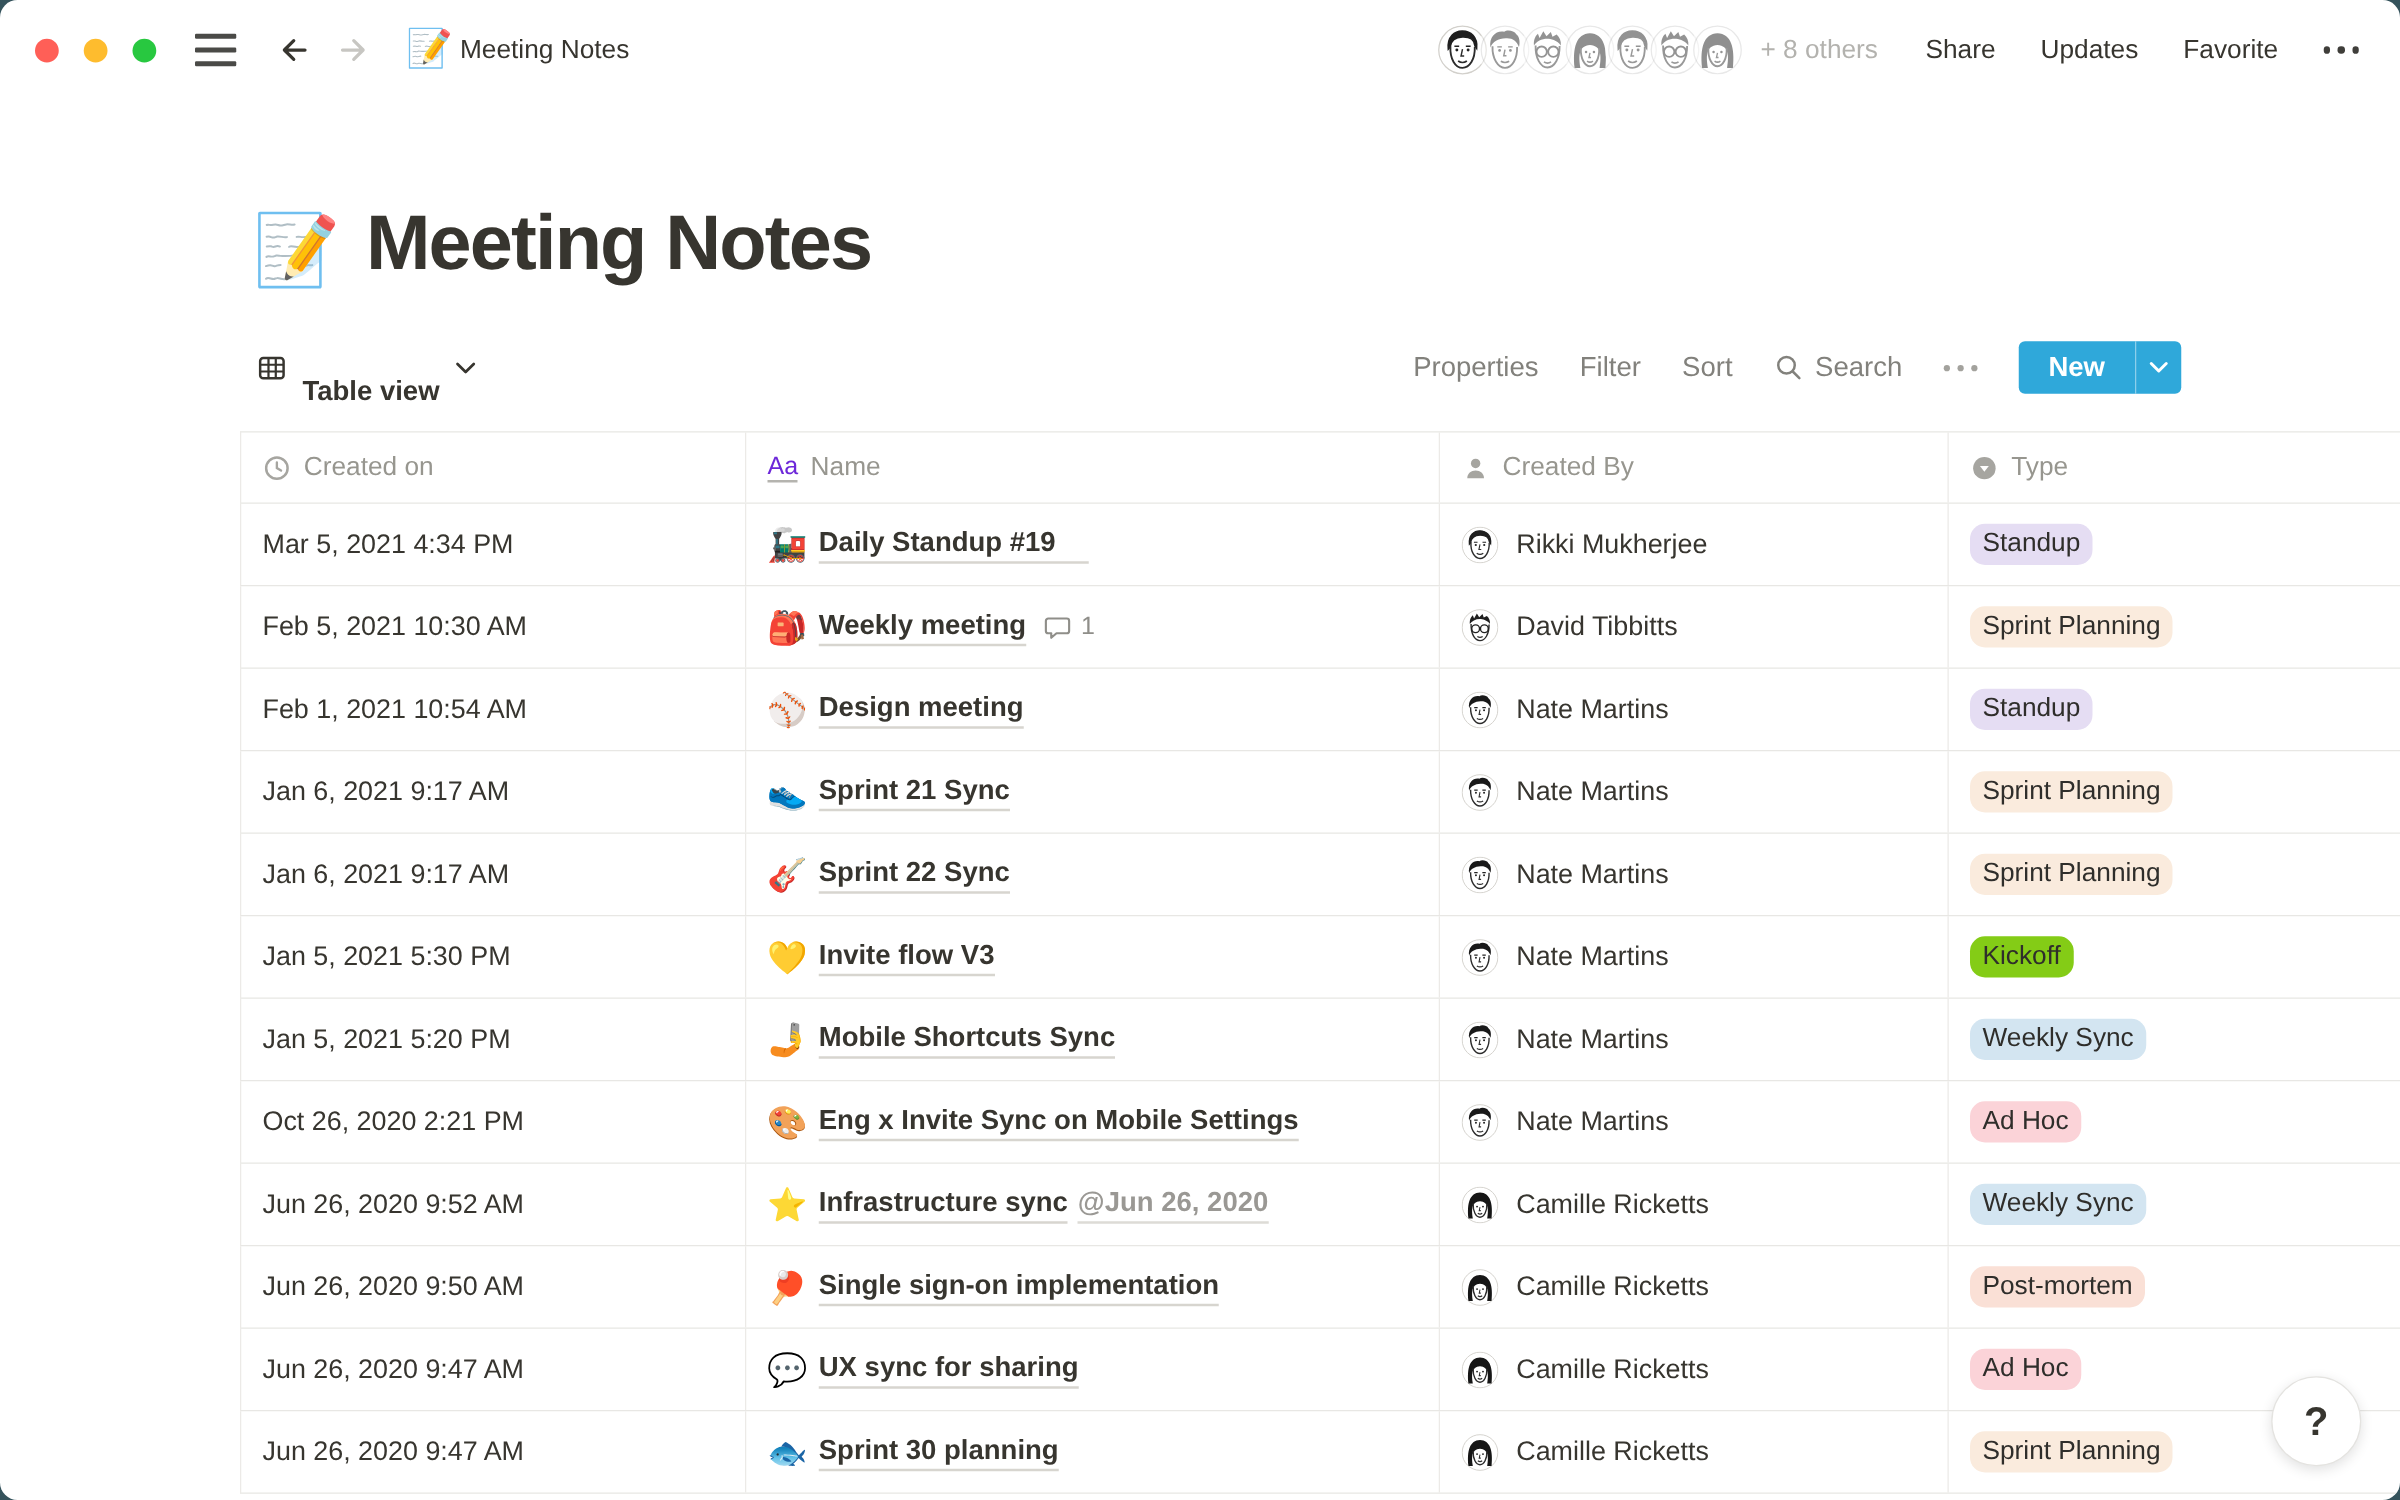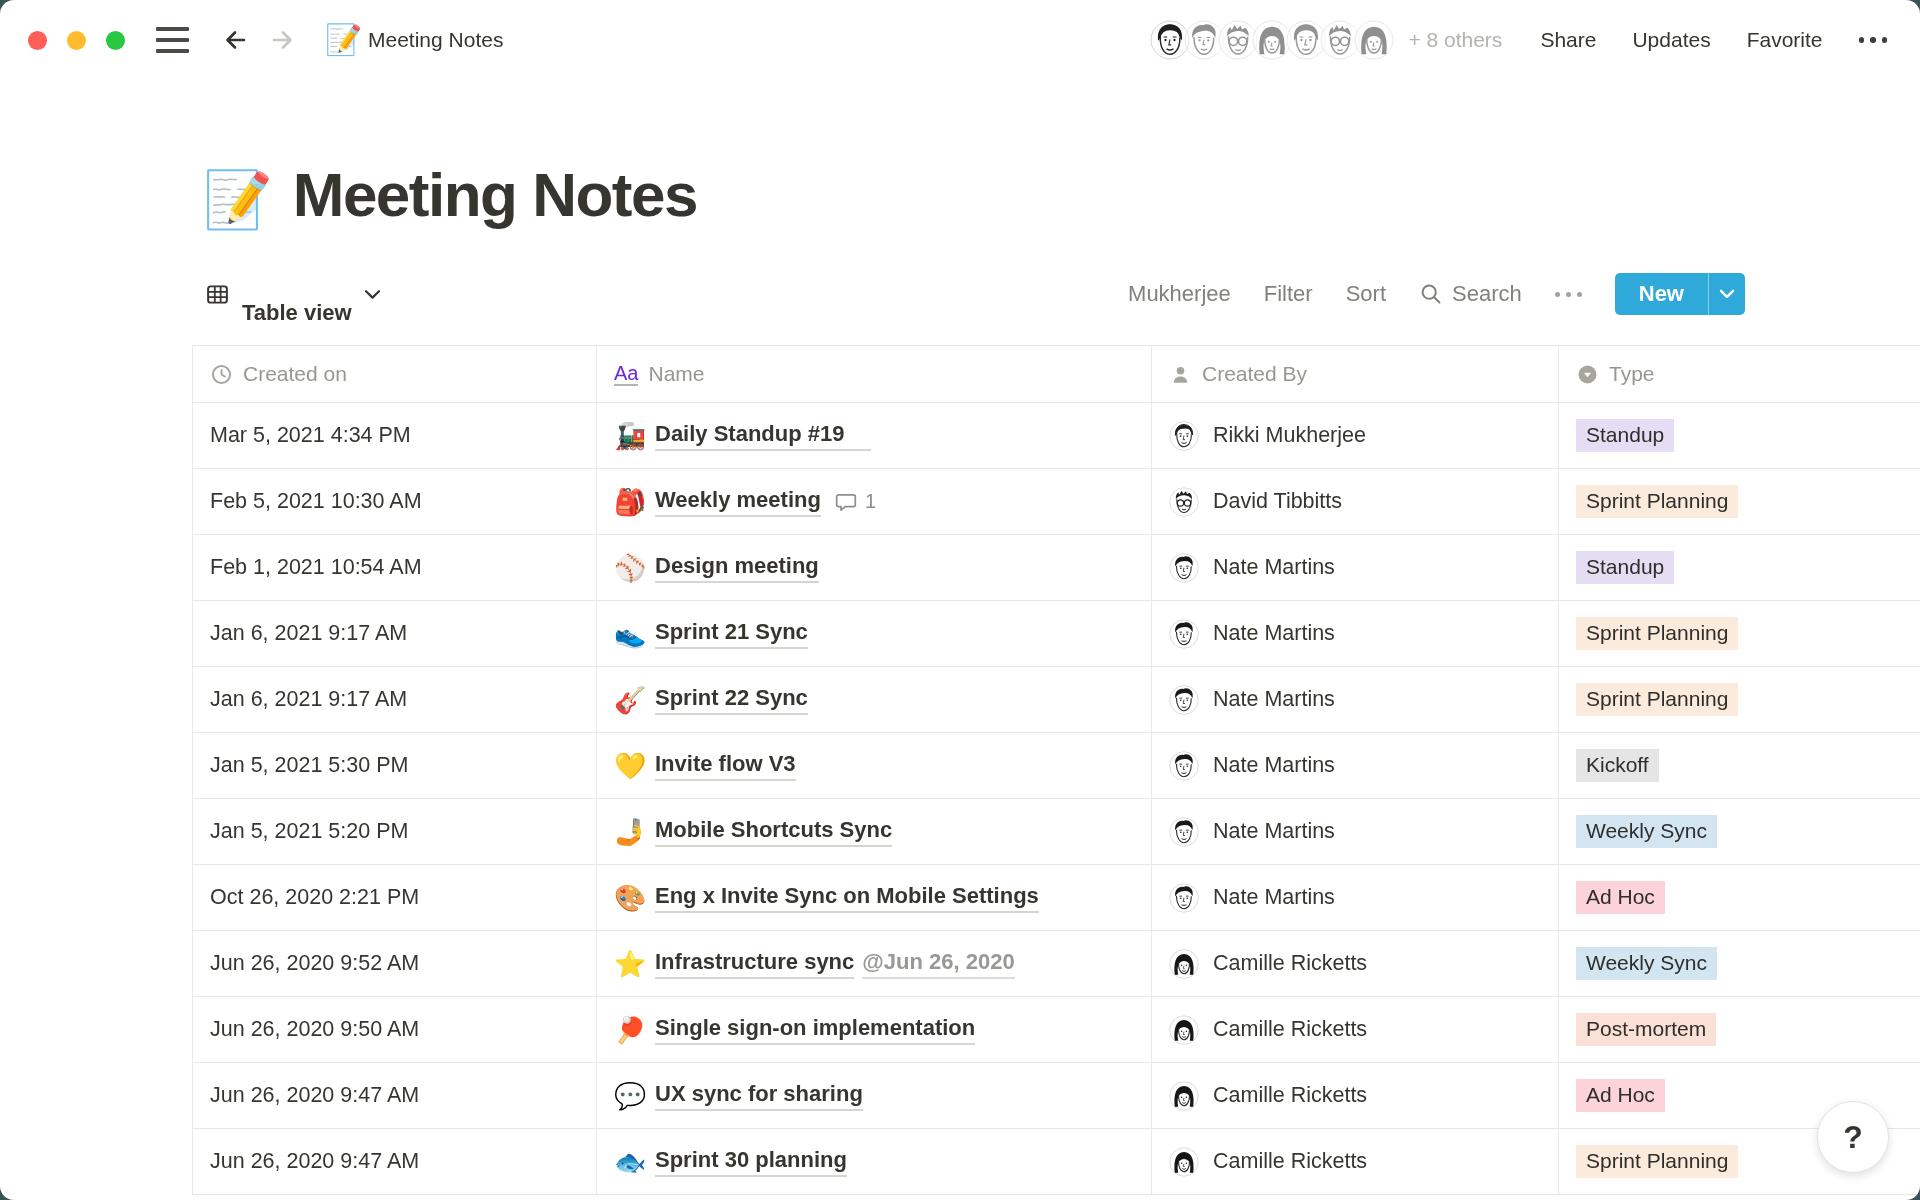--- a/index.html
+++ b/index.html
@@ -68,21 +68,21 @@
   .emo{font-size:26px;width:32px;flex:none;line-height:1;}
   .nm{font-size:22px;font-weight:700;color:#37352f;margin-left:9px;
     border-bottom:2px solid #d7d5cf;padding-bottom:2px;}
   .nm.pad-underline{padding-right:26px;}
   .mention{font-size:22px;font-weight:700;color:#9a9894;margin-left:8px;
     border-bottom:2px solid #dddbd6;padding-bottom:2px;}
   .comment{display:flex;align-items:center;gap:7px;margin-left:13px;}
   .comment .cnt{font-size:20px;color:#8f8e89;}
   .avatar{width:30px;height:30px;flex:none;}
   .creator-name{font-size:21.5px;color:#37352f;margin-left:14px;text-align:center;}
-  .badge{font-size:21px;color:#2f2e2b;border-radius:0;padding:3px 10px 4px;line-height:26px;}
+  .badge{font-size:21px;color:#2f2e2b;border-radius:12px;padding:3px 10px 4px;line-height:26px;}
 
   
   .help-btn{position:absolute;right:31px;bottom:27px;width:72px;height:72px;border-radius:50%;
     background:#fff;border:1px solid #e4e3e0;box-shadow:0 3px 10px rgba(0,0,0,.12);
     font-size:32px;font-weight:600;color:#37352f;cursor:pointer;font-family:inherit;}
   svg{display:block;}
 </style>
 </head>
 <body>
 
@@ -200,21 +200,21 @@
         <svg width="25" height="25" viewBox="0 0 24 24">
           <rect x="3" y="4.2" width="18" height="15.6" rx="2.4" fill="none" stroke="#37352f" stroke-width="1.9"></rect>
           <path d="M3 9.4 H21 M3 14.6 H21 M9.4 4.2 V19.8 M15 4.2 V19.8" stroke="#37352f" stroke-width="1.7"></path>
         </svg>
         <span class="label">Table view</span>
         <svg width="17" height="11" viewBox="0 0 17 11">
           <path d="M2 2.2 L8.5 8.6 L15 2.2" fill="none" stroke="#37352f" stroke-width="2.2" stroke-linecap="round" stroke-linejoin="round"></path>
         </svg>
       </div>
       <div class="vt-right">
-        <button class="vt-btn">Mukherjee</button>
+        <button class="vt-btn">Properties</button>
         <button class="vt-btn">Filter</button>
         <button class="vt-btn">Sort</button>
         <button class="vt-btn">
           <svg width="24" height="24" viewBox="0 0 24 24">
             <circle cx="10.2" cy="10.2" r="6.6" fill="none" stroke="#82817c" stroke-width="2"></circle>
             <path d="M15.2 15.2 L20.5 20.5" stroke="#82817c" stroke-width="2" stroke-linecap="round"></path>
           </svg>
           <span>Search</span>
         </button>
         <div class="dots gray">
@@ -365,21 +365,21 @@
       <span class="nm">Invite flow V3</span>
 
     </div>
     <div class="cell sep">
       <svg class="avatar">
                 <use href="#av-nate"></use>
               </svg>
       <span class="creator-name">Nate Martins</span>
     </div>
     <div class="cell">
-      <span class="badge" style="background: #e5e5e5;">Kickoff</span>
+      <span class="badge" style="background: #84cc16;">Kickoff</span>
     </div>
   </div>
 
   <div class="trow body-row">
     <div class="cell sep c-date">Jan 5, 2021 5:20 PM</div>
     <div class="cell sep">
       <span class="emo">🤳</span>
       <span class="nm">Mobile Shortcuts Sync</span>
 
     </div>

